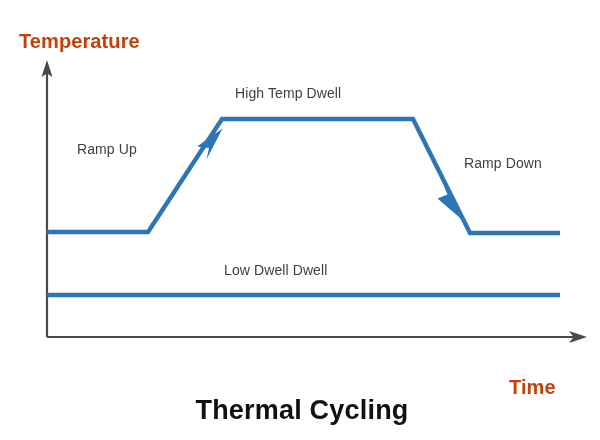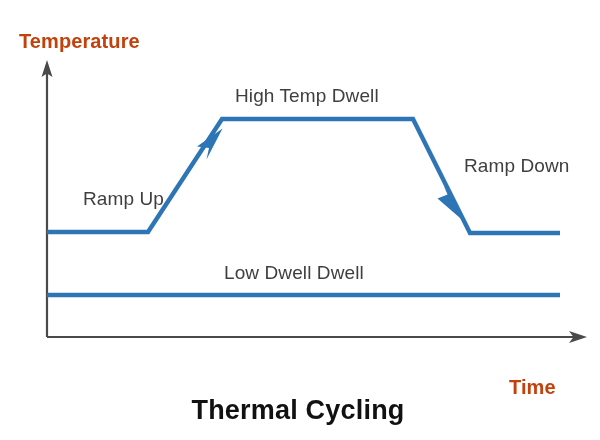--- a/index.html
+++ b/index.html
@@ -29,39 +29,40 @@
     color: #3a3a3a;
   }
   .lbl-axis {
     font-weight: bold;
     font-size: 20px;
     color: #c2410c;
     letter-spacing: 0.1px;
   }
   .lbl-anno {
     font-weight: normal;
-    font-size: 19px;
+    font-size: 14px;
     color: #3f3f3f;
     letter-spacing: 0.1px;
   }
   .lbl-title {
     font-weight: bold;
     font-size: 27px;
     color: #111111;
     letter-spacing: 0.2px;
   }
   #temperature-axis-label { left: 19px; top: 30px; }
   #time-axis-label        { left: 509px; top: 350px; margin-top: 26px; }
-  #ramp-up-label          { left: 83px;  top: 141px; margin-top: 47px; }
+  #ramp-up-label          { left: 77px;  top: 141px; }
   #high-temp-dwell-label  { left: 235px; top: 85px;  }
   #ramp-down-label        { left: 464px; top: 155px; }
   #low-temp-dwell-label   { left: 224px; top: 262px; }
   #chart-title {
-    left: 16px; top: 395px; width: 564px;
+    left: 0; top: 395px; width: 564px;
     text-align: center;
+    padding-left: 20px;
   }
 </style>
 </head>
 <body>
 
 <div id="figure">
 
   <svg id="diagram-svg" width="600" height="440" viewBox="0 0 600 440" xmlns="http://www.w3.org/2000/svg">
 
     <g>

